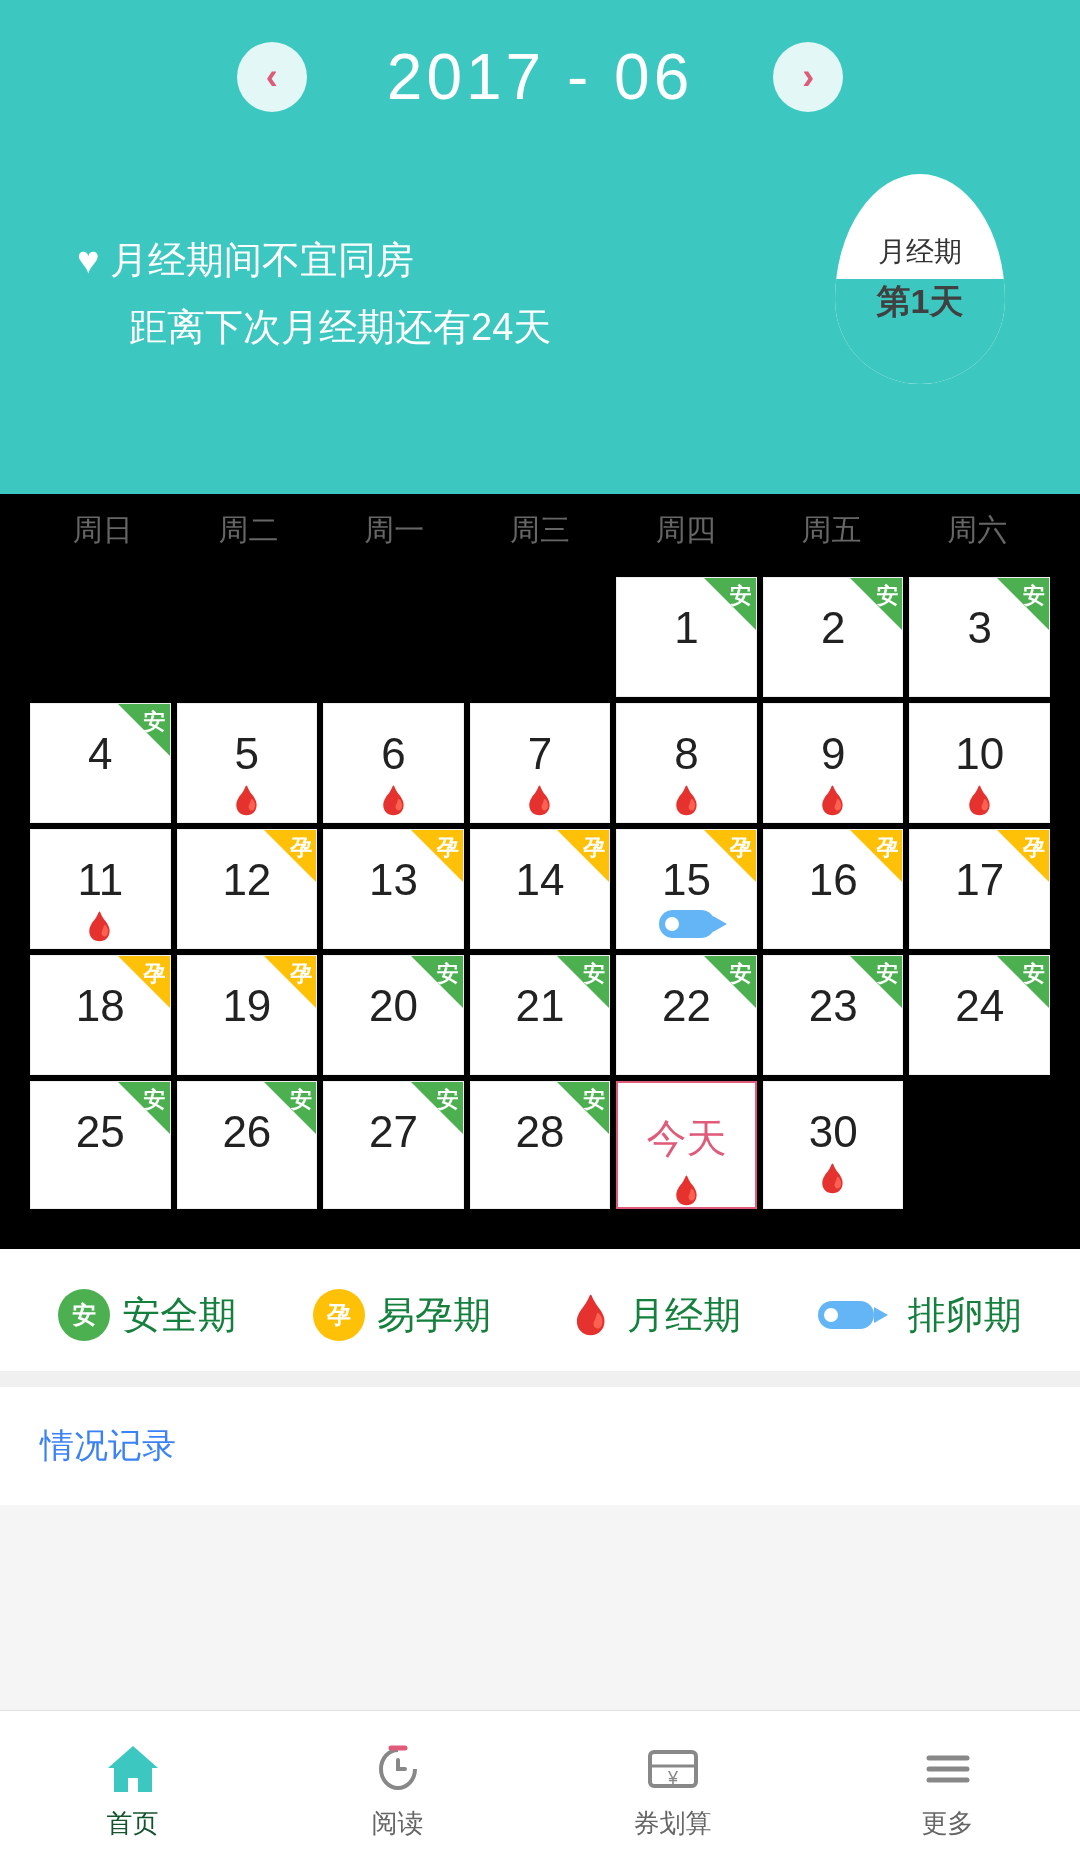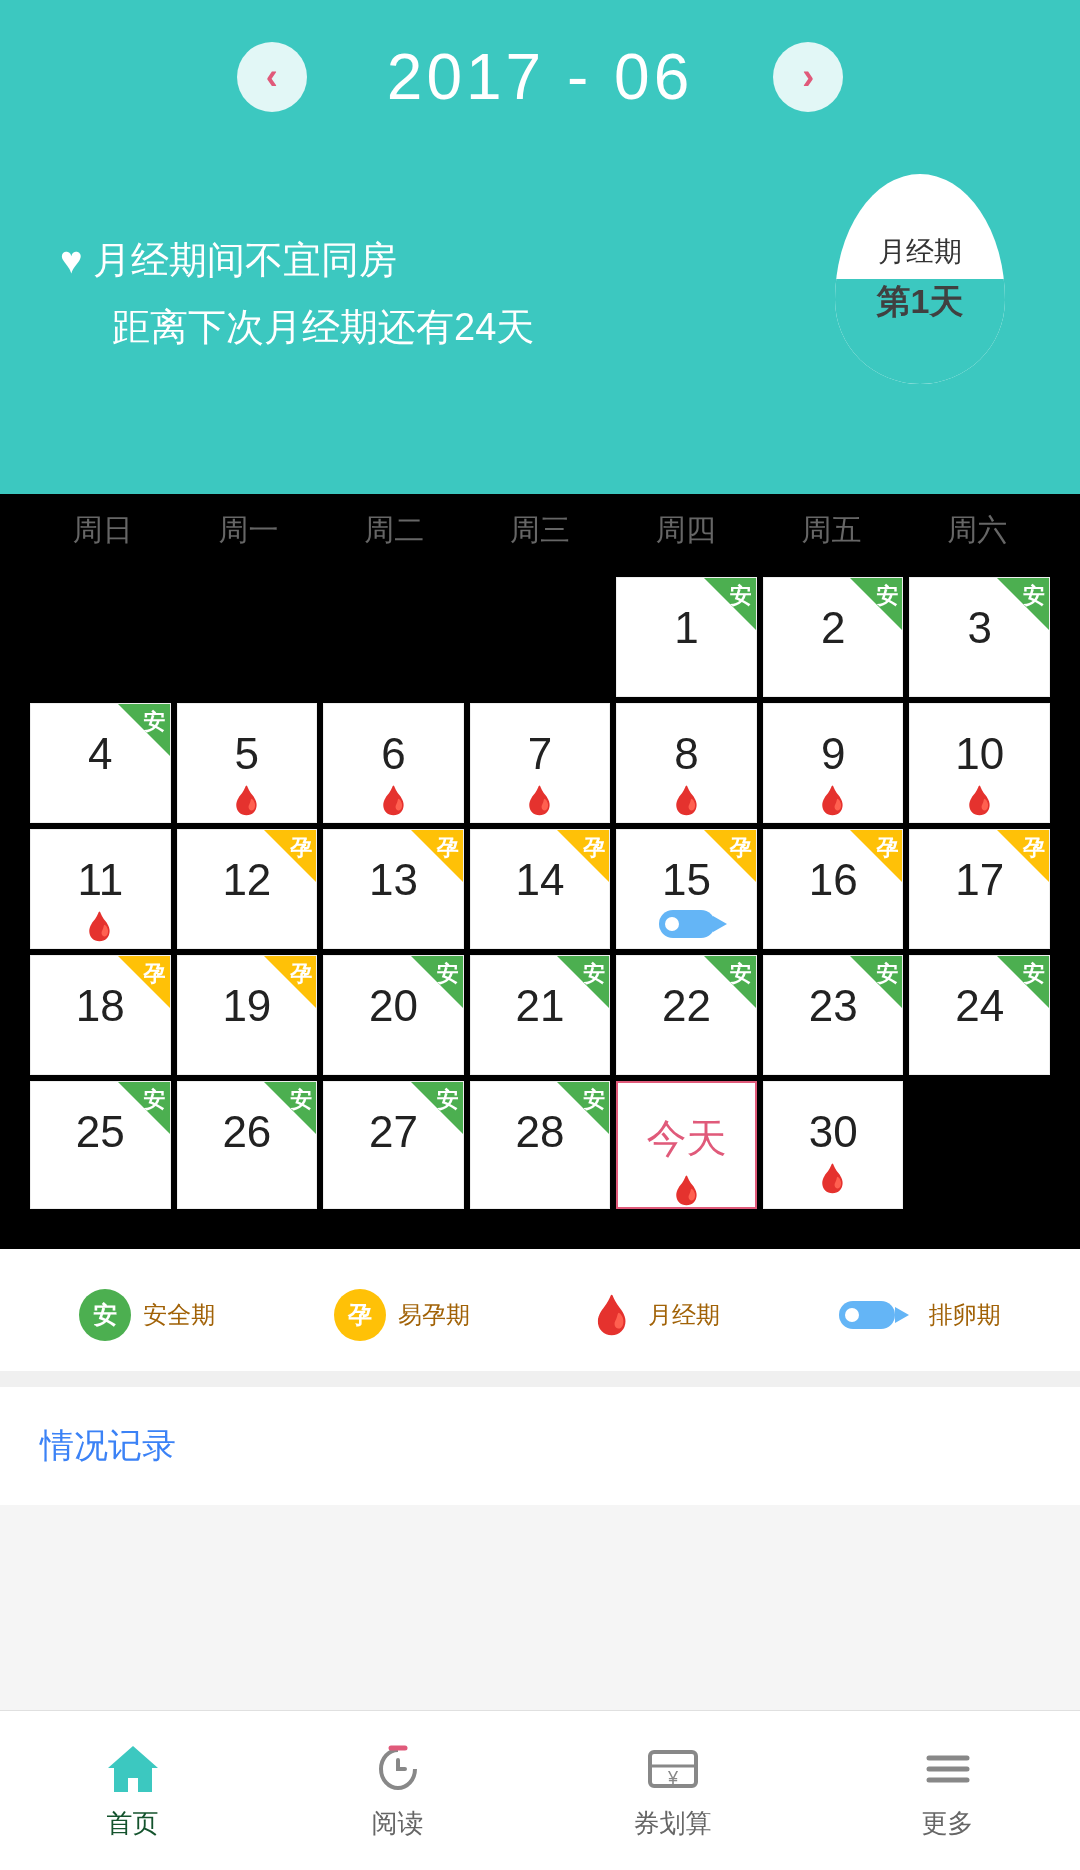--- a/index.html
+++ b/index.html
@@ -50,20 +50,21 @@
       color: white;
       font-weight: 300;
       letter-spacing: 4px;
       text-align: center;
     }
 
     .info-row {
       display: flex;
       align-items: center;
       justify-content: space-between;
+      margin-left: 17px;
     }
 
     .info-text {
       color: white;
     }
 
     .info-line1 {
       font-size: 38px;
       margin-bottom: 16px;
     }
@@ -274,22 +275,22 @@
       justify-content: center;
       font-size: 24px;
       color: white;
       font-weight: bold;
     }
 
     .legend-badge.safe { background: #4caf50; }
     .legend-badge.fertile { background: #ffc107; }
 
     .legend-text {
-      font-size: 24px;
-      color: #a16207;
+      font-size: 38px;
+      color: #15803d;
     }
 
     
     .divider {
       height: 16px;
       background: #f0f0f0;
     }
 
     
     .record-section {
@@ -373,22 +374,22 @@
           <span class="drop-label-top">月经期</span>
           <span class="drop-label-day">第1天</span>
         </div>
       </div>
     </div>
   </div>
 
   <div class="calendar-section">
     <div class="weekdays">
       <div class="weekday-label">周日</div>
+      <div class="weekday-label">周二</div>
       <div class="weekday-label">周一</div>
-      <div class="weekday-label">周二</div>
       <div class="weekday-label">周三</div>
       <div class="weekday-label">周四</div>
       <div class="weekday-label">周五</div>
       <div class="weekday-label">周六</div>
     </div>
 
     <div class="calendar-grid">
 
       <div class="cal-cell empty"></div>
       <div class="cal-cell empty"></div>

